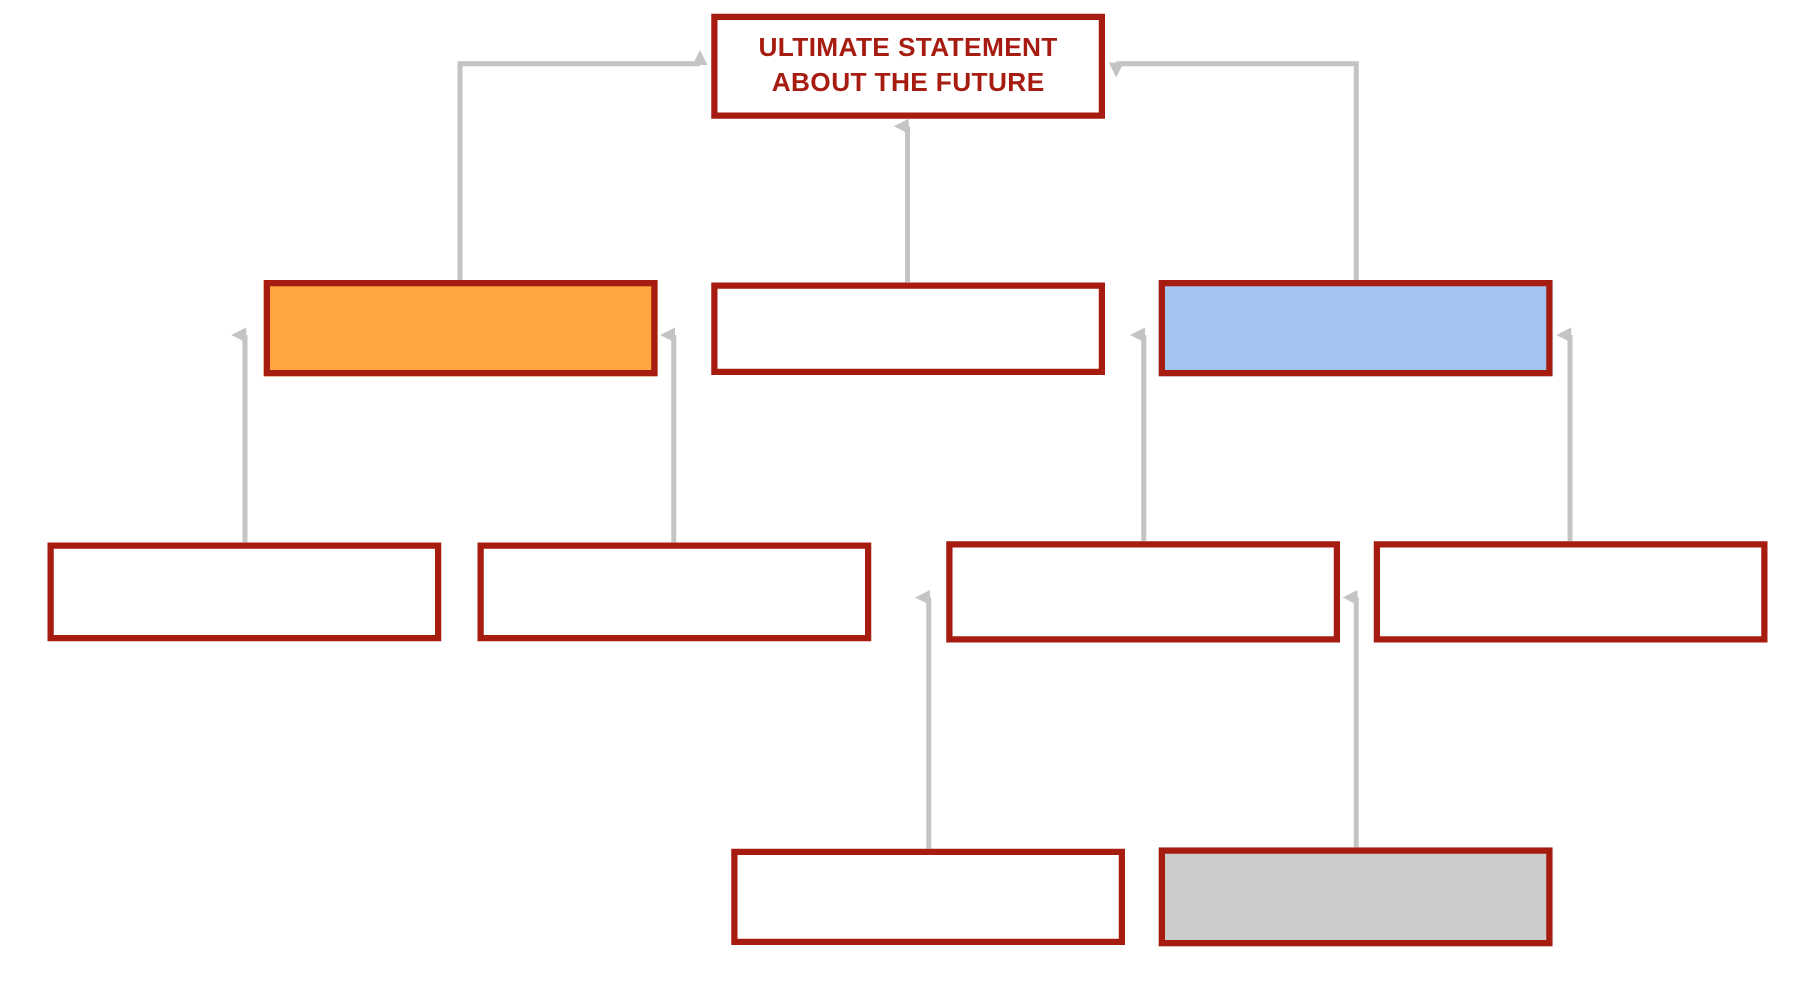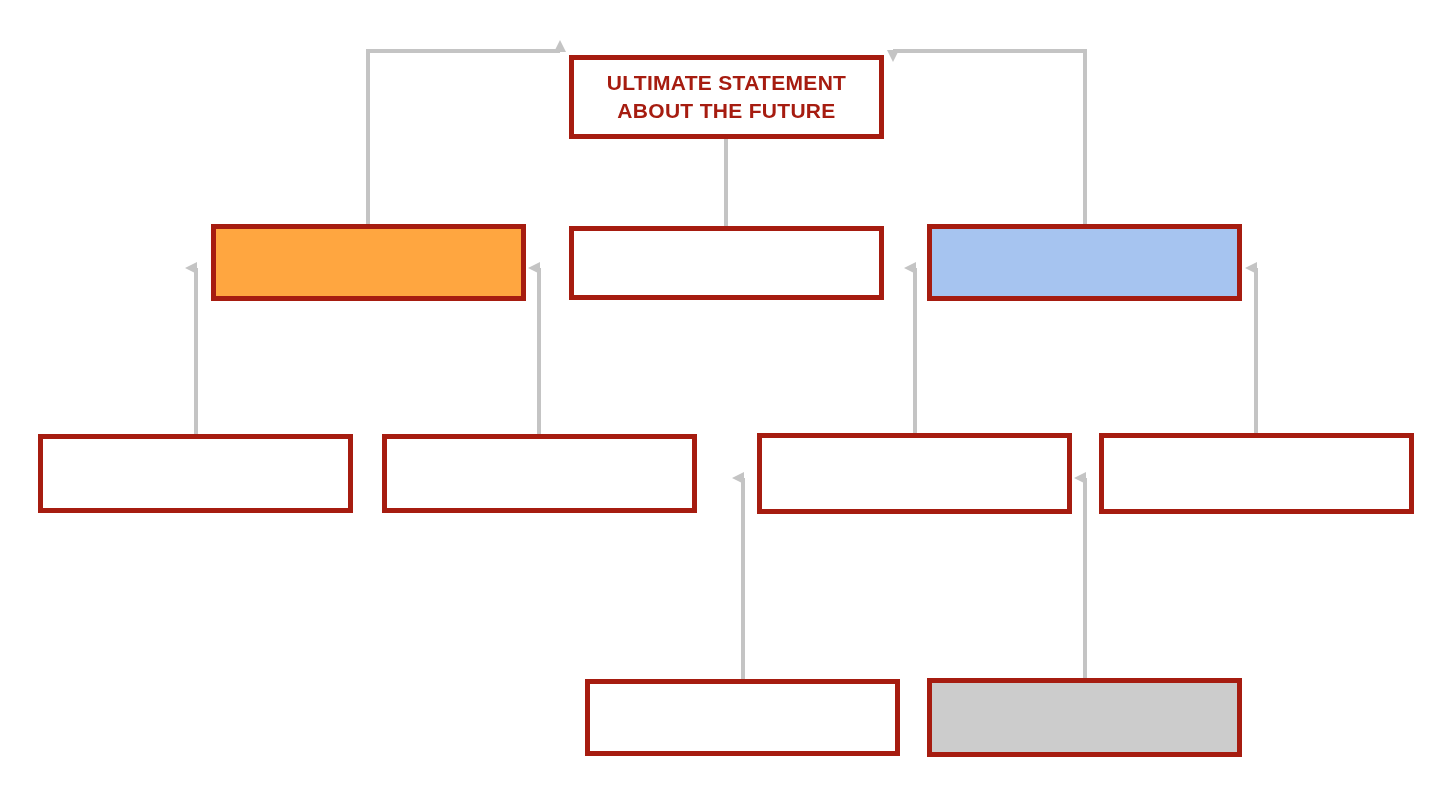--- a/index.html
+++ b/index.html
@@ -34,21 +34,21 @@
     <path d="M 196 436 L 196 268" fill="none" stroke="#C4C4C4" stroke-width="4" marker-end="url(#arrowUp)"></path>
     <path d="M 539 436 L 539 268" fill="none" stroke="#C4C4C4" stroke-width="4" marker-end="url(#arrowUp)"></path>
 
     <path d="M 915 436 L 915 268" fill="none" stroke="#C4C4C4" stroke-width="4" marker-end="url(#arrowUp)"></path>
     <path d="M 1256 436 L 1256 268" fill="none" stroke="#C4C4C4" stroke-width="4" marker-end="url(#arrowUp)"></path>
 
     <path d="M 743 681 L 743 478" fill="none" stroke="#C4C4C4" stroke-width="4" marker-end="url(#arrowUp)"></path>
     <path d="M 1085 681 L 1085 478" fill="none" stroke="#C4C4C4" stroke-width="4" marker-end="url(#arrowUp)"></path>
   </svg>
 
-  <div class="node" style="left:569px;top:11px;width:315px;height:84px;background:#FFFFFF;border:5px solid #A61C10;margin-top:44px;">
+  <div class="node" style="left:569px;top:11px;width:315px;height:84px;background:#FFFFFF;border:5px solid #A61C10;">
     <span class="label">ULTIMATE STATEMENT
 ABOUT THE FUTURE</span>
   </div>
 
   <div class="node" style="left:211px;top:224px;width:315px;height:77px;background:#FFA640;border:5px solid #A61C10;">
     <span class="label"></span>
   </div>
 
   <div class="node" style="left:569px;top:226px;width:315px;height:74px;background:#FFFFFF;border:5px solid #A61C10;">
     <span class="label"></span>

